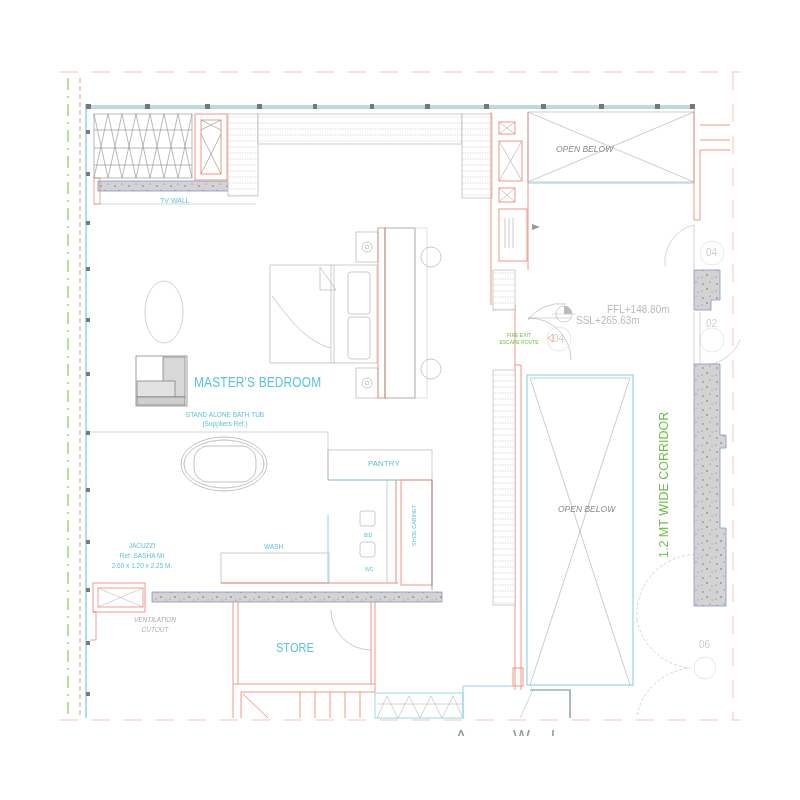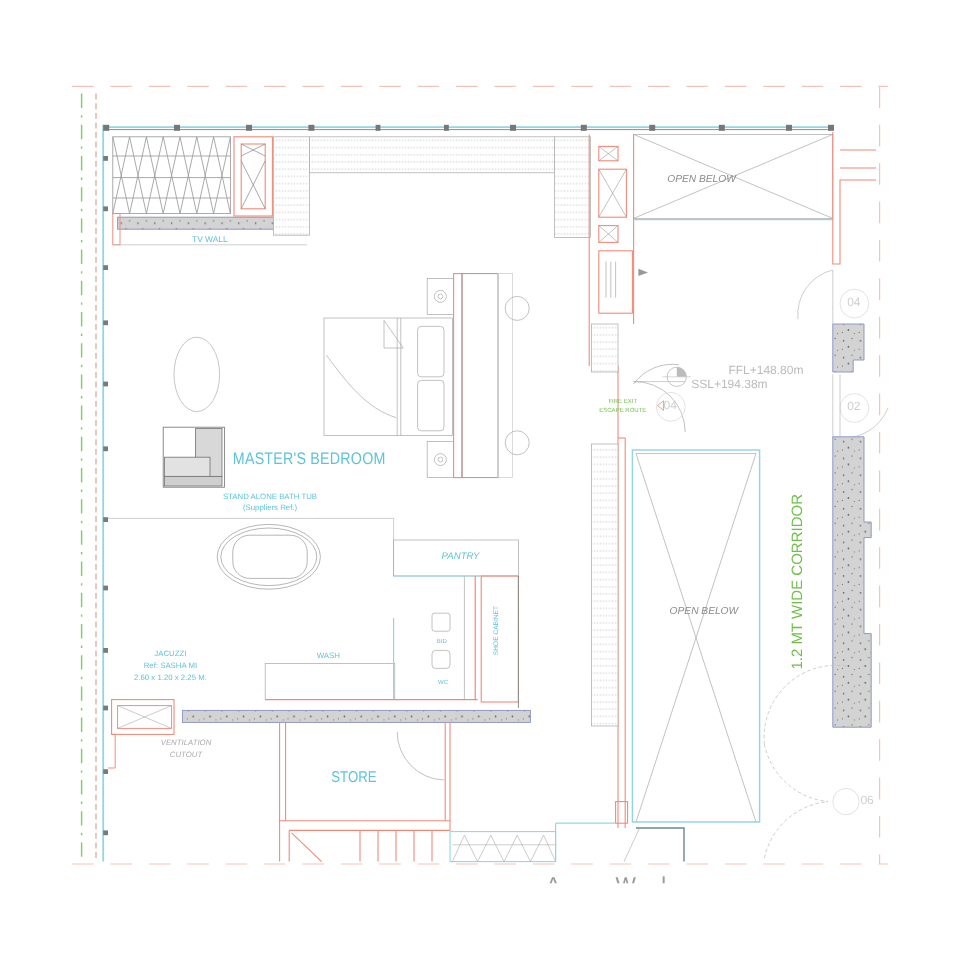--- a/index.html
+++ b/index.html
@@ -267,38 +267,38 @@
   </g>
   <line x1="463" y1="686" x2="513" y2="686" stroke="#8fd6e6" stroke-width="1"></line>
   <line x1="463" y1="686" x2="463" y2="718" stroke="#8fd6e6" stroke-width="1"></line>
 </svg>
 
 <div class="lbl cyan small" style="left:160px;top:197px;font-size:7px;">TV WALL</div>
 <div class="lbl gray" style="left:556px;top:145px;font-size:8.5px;">OPEN BELOW</div>
 <div class="lbl gray" style="left:558px;top:505px;font-size:8.5px;">OPEN BELOW</div>
 
 <div class="lbl lvl" style="left:576px;top:304px;margin-left:31px;">FFL+148.80m</div>
-<div class="lbl lvl" style="left:576px;top:315px;">SSL+194.38m</div>
+<div class="lbl lvl" style="left:576px;top:315px;">SSL+265.63m</div>
 
 <div class="lbl tag" style="left:553px;top:334px;">04</div>
 <div class="lbl tag" style="left:706px;top:248px;">04</div>
-<div class="lbl tag" style="left:706px;top:335px;">02</div>
-<div class="lbl tag" style="left:699px;top:663px;margin-left:18px;">06</div>
+<div class="lbl tag" style="left:706px;top:319px;">02</div>
+<div class="lbl tag" style="left:699px;top:640px;">06</div>
 
 <div class="lbl green" style="left:497px;top:333px;font-size:5px;width:44px;text-align:center;">FIRE EXIT</div>
 <div class="lbl green" style="left:497px;top:340px;font-size:5px;width:44px;text-align:center;">ESCAPE ROUTE</div>
 
 <div class="lbl green vert" style="left:658px;top:368px;font-size:12.5px;height:190px;">1.2 MT WIDE CORRIDOR</div>
 
 <div class="lbl cyan room-main" style="left:194px;top:375px;">MASTER'S BEDROOM</div>
 
 <div class="lbl cyan small" style="left:170px;top:412px;width:110px;">STAND ALONE BATH TUB</div>
 <div class="lbl cyan small" style="left:170px;top:421px;width:110px;">(Suppliers Ref.)</div>
 
-<div class="lbl cyan" style="left:368px;top:460px;font-size:8px;font-style:italic;">PANTRY</div>
+<div class="lbl cyan" style="left:368px;top:460px;font-size:8px;">PANTRY</div>
 <div class="lbl cyan" style="left:264px;top:544px;font-size:6.5px;">WASH</div>
 <div class="lbl cyan" style="left:364px;top:533px;font-size:5px;">BID</div>
 <div class="lbl cyan" style="left:365px;top:567px;font-size:5px;">WC</div>
 <div class="lbl cyan vert" style="left:412px;top:505px;font-size:5.5px;">SHOE CABINET</div>
 
 <div class="lbl cyan small" style="left:100px;top:543px;width:84px;">JACUZZI</div>
 <div class="lbl cyan small" style="left:100px;top:553px;width:84px;">Ref: SASHA MI</div>
 <div class="lbl cyan small" style="left:100px;top:563px;width:84px;">2.60 x 1.20 x 2.25 M.</div>
 
 <div class="lbl gray small" style="left:126px;top:617px;width:58px;color:#aaa;">VENTILATION</div>

